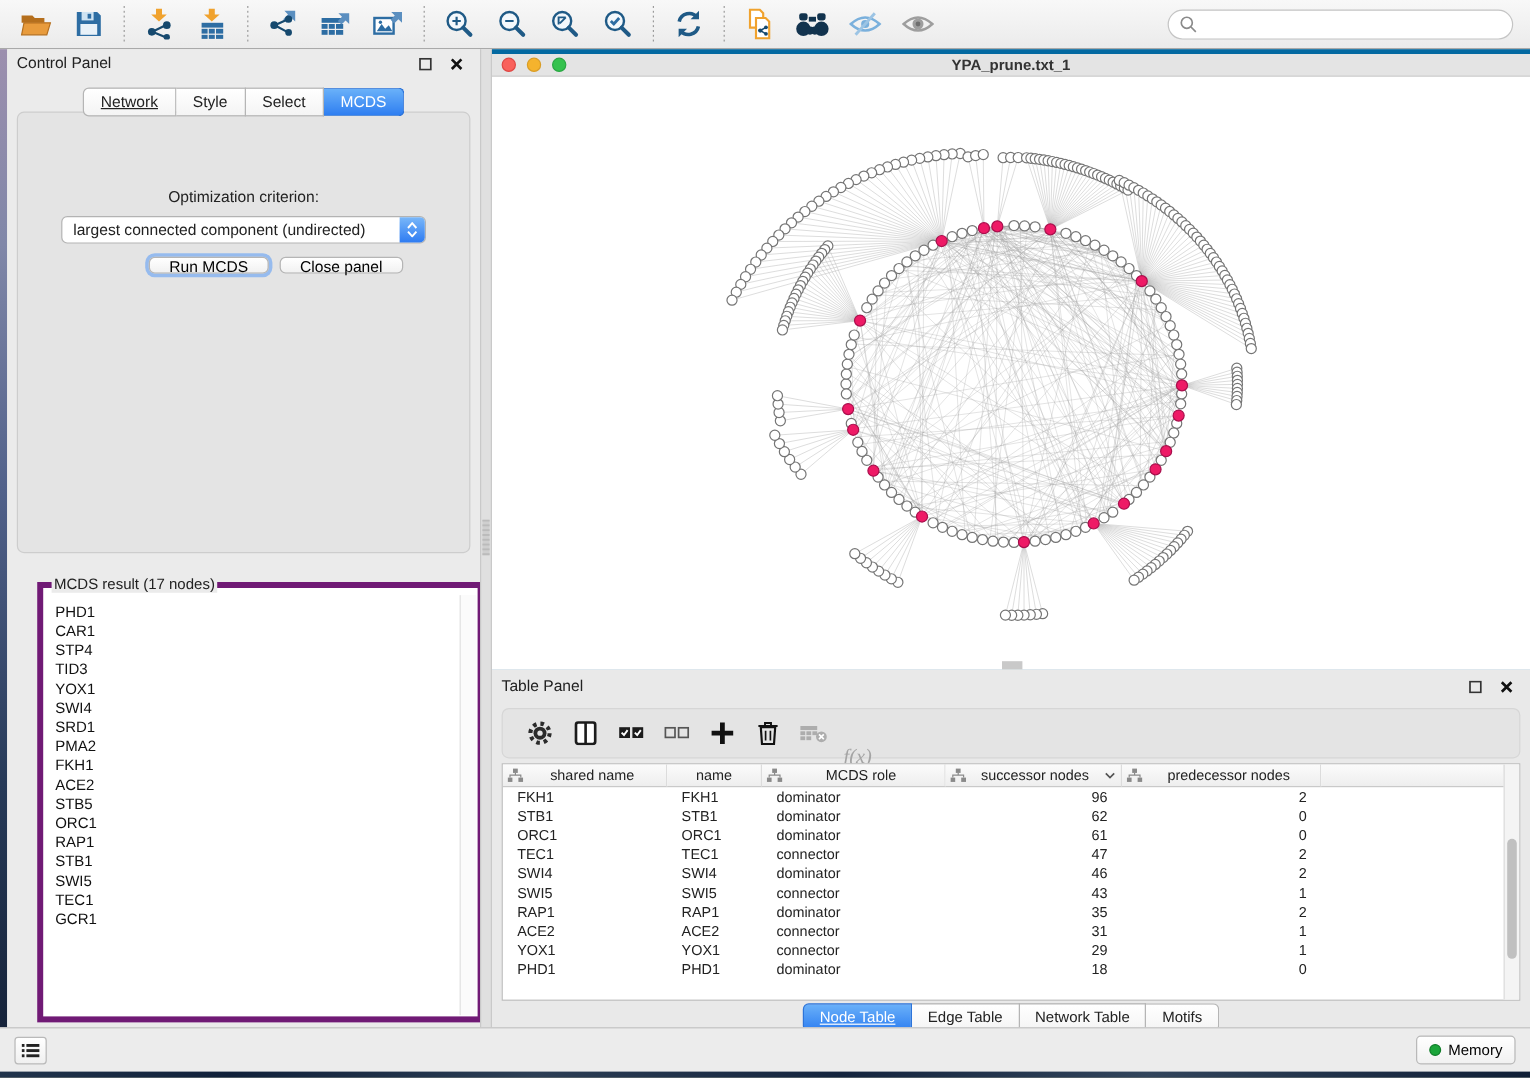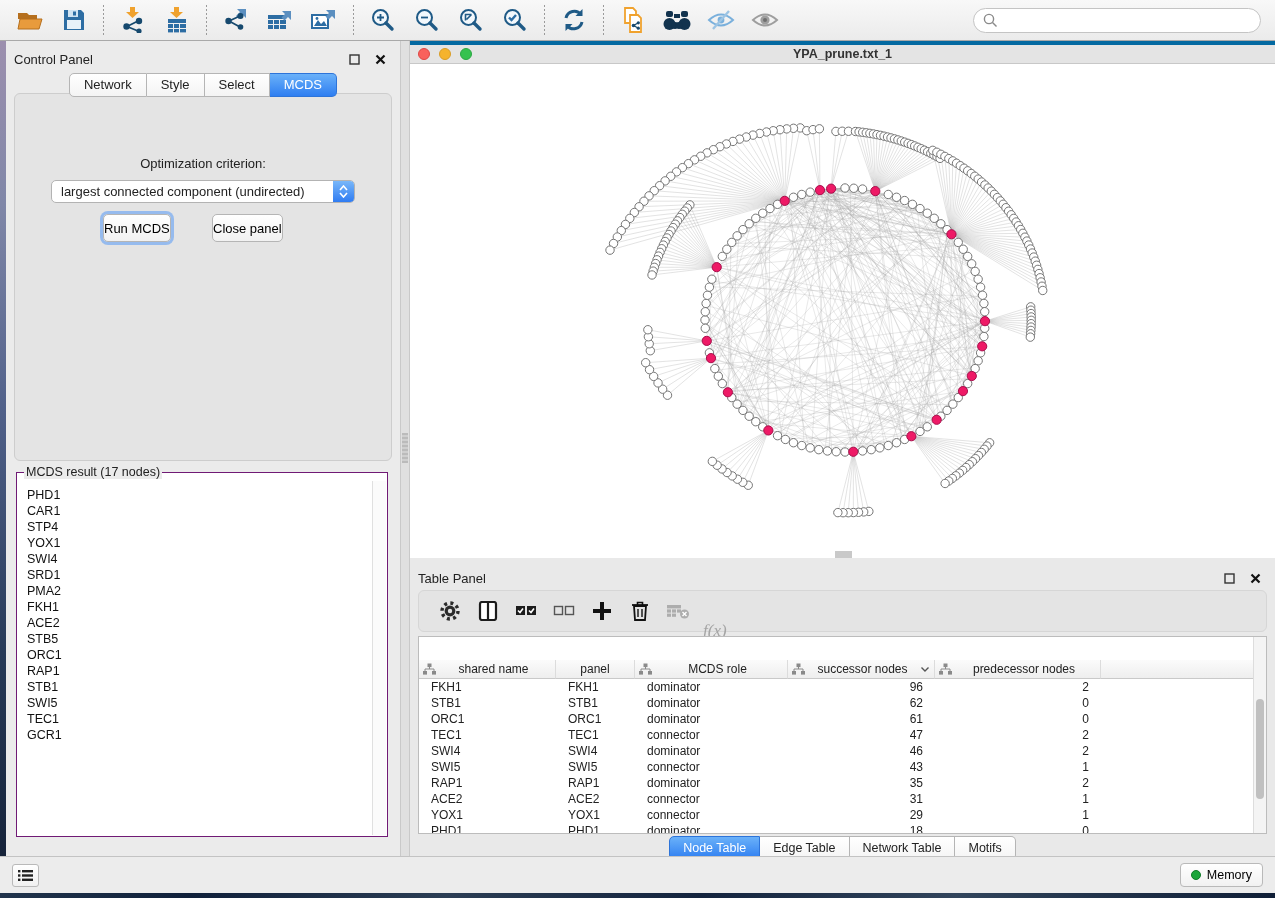--- a/index.html
+++ b/index.html
@@ -16,46 +16,46 @@
           background-image:linear-gradient(#9a9a9a 40%,transparent 0);background-size:1px 4px;}
   #search-wrap{margin-left:auto;margin-right:6px;width:288px;height:25px;background:#fff;
                border:1px solid #c4c4c4;border-radius:13px;display:flex;align-items:center;padding:0 9px;box-sizing:border-box;}
   #search-wrap input{border:none;outline:none;flex:1;font-size:13px;font-family:inherit;background:transparent;margin-left:6px;}
   
   #main{position:absolute;left:0;top:41px;width:1275px;height:816px;}
   #left-sliver{position:absolute;left:0;top:0;width:6px;height:816px;
                background:linear-gradient(#9c8fae,#8087a8 20%,#51618a 45%,#273a58 75%,#16233a);}
   
   #control-panel{position:absolute;left:6px;top:0;width:394px;height:816px;background:#ebebeb;}
-  .panel-title-row{position:absolute;left:0;top:4px;width:100%;height:22px;display:flex;align-items:flex-end;}
+  .panel-title-row{position:absolute;left:0;top:4px;width:100%;height:22px;display:flex;align-items:flex-start;}
   .panel-title{font-size:13px;margin-left:8px;}
   .panel-win-btns{margin-left:auto;display:flex;align-items:center;gap:10px;margin-right:12px;}
   .panel-win-btns .wb{width:16px;height:16px;display:flex;align-items:center;justify-content:center;border:none;background:transparent;padding:0;}
   #cp-content{position:absolute;left:8px;top:52px;width:376px;height:366px;background:#e4e4e4;
               border:1px solid #cdcdcd;border-radius:6px;}
   .seg-bar{display:flex;justify-content:center;}
   #cp-tabs{position:absolute;left:0;top:-21px;width:100%;}
   .seg-btn{font-size:13px;padding:3px 14px;background:linear-gradient(#fff,#f4f4f4);border:1px solid #b5b5b5;
            color:#222;line-height:16px;cursor:default;}
-  .seg-btn:first-child{border-radius:5px 0 0 5px;}
+  .seg-btn:first-child{border-radius:5px 0 0 5px;text-decoration:underline;}
   .seg-btn:last-child{border-radius:0 5px 5px 0;}
   .seg-btn + .seg-btn{border-left:none;}
   .seg-btn.active{background:linear-gradient(#6ab1f9,#2e7ef1);color:#fff;border-color:#2d74d9;}
   #opt-label{position:absolute;left:0;top:62px;width:100%;text-align:center;font-size:13px;}
   #dropdown{position:absolute;left:36px;top:86px;width:304px;height:23px;background:#fff;border:1px solid #b3b3b3;
             border-radius:5px;display:flex;align-items:center;box-sizing:border-box;}
   #dropdown .dd-value{flex:1;font-size:13px;padding-left:9px;white-space:nowrap;overflow:hidden;}
   #dropdown .dd-stepper{width:21px;height:21px;border-radius:0 4px 4px 0;
             background:linear-gradient(#79b7f9,#2f7cf2);display:flex;flex-direction:column;align-items:center;justify-content:center;gap:1px;}
-  .btn{height:28px;font-size:13px;font-family:inherit;padding:0 0;border:1px solid #b5b5b5;border-radius:5px;
-       background:linear-gradient(#fff,#f1f1f1);cursor:default;}
+  .btn{height:14px;font-size:13px;font-family:inherit;padding:0 16px;border:1px solid #b5b5b5;border-radius:5px;
+       background:linear-gradient(#fff,#f1f1f1);cursor:default;margin-left:21px;}
   #run-btn{position:absolute;left:88px;top:120px;box-shadow:0 0 0 3px rgba(99,160,245,.6);}
   #close-btn{position:absolute;left:197px;top:120px;}
-  #mcds-fieldset{position:absolute;left:10px;top:424px;width:372px;height:372px;border:1px solid #701a75;
-                 background:#fff;margin:0;padding:0;box-sizing:border-box;}
+  #mcds-fieldset{position:absolute;left:10px;top:424px;width:372px;height:372px;border:5px solid #701a75;
+                 background:#fff;margin:15px;padding:0;box-sizing:border-box;}
   #mcds-fieldset legend{font-size:12.5px;background:#ebebeb;padding:0 2px;margin-left:7px;}
   #mcds-list{position:absolute;left:1px;top:2px;bottom:1px;right:14px;overflow:hidden;padding:6px 0 0 9px;}
   .mcds-item{font-size:12.5px;line-height:16px;color:#111;}
   #mcds-scroll{position:absolute;top:2px;right:1px;bottom:1px;width:13px;background:#fbfbfb;border-left:1px solid #e0e0e0;}
   
   #v-divider{position:absolute;left:400px;top:0;width:10px;height:816px;background:#e0e0e0;border-left:1px solid #c9c9c9;border-right:1px solid #c9c9c9;box-sizing:border-box;}
   #v-divider .grip{position:absolute;left:1px;top:392px;width:6px;height:30px;background:#cfcfcf;
                    background-image:linear-gradient(#bbb 50%,transparent 0);background-size:2px 4px;}
   
   #right-area{position:absolute;left:410px;top:0;width:865px;height:816px;background:#0369a1;}
@@ -69,21 +69,21 @@
   #h-grip-row{position:absolute;left:0;top:506px;width:100%;height:7px;background:#fff;}
   #h-grip-row .grip{position:absolute;left:425px;top:0;width:17px;height:7px;background:#c9c9c9;}
   
   #table-panel{position:absolute;left:0;top:517px;width:865px;height:299px;background:#e9e9e9;}
   #table-panel .panel-title-row{top:6px;}
   #tp-toolbar{position:absolute;left:8px;top:32px;width:849px;height:42px;background:#e4e4e4;border:1px solid #d6d6d6;
               border-radius:6px;display:flex;align-items:center;padding-left:12px;box-sizing:border-box;}
   .tpb{border:none;background:transparent;width:34px;height:34px;display:flex;align-items:center;justify-content:center;padding:0;margin:0 2px;}
   #fx-label{font-family:"Liberation Serif",serif;font-style:italic;font-size:17px;color:#a4a4a4;margin-left:6px;margin-top:39px;}
   #table-wrap{position:absolute;left:8px;top:78px;width:849px;height:198px;background:#fff;border:1px solid #bcbcbc;box-sizing:border-box;}
-  #grid{position:absolute;left:0;top:0;right:12px;bottom:0;overflow:hidden;margin-top:23px;}
+  #grid{position:absolute;left:0;top:0;right:12px;bottom:0;overflow:hidden;}
   .tr{display:grid;}
   .th{display:flex;align-items:center;background:linear-gradient(#fbfbfb,#eee);border-bottom:1px solid #c9c9c9;
       border-right:1px solid #dcdcdc;height:19px;font-size:12px;box-sizing:border-box;padding:0 4px;}
   .th .th-label{flex:1;text-align:center;white-space:nowrap;overflow:hidden;}
   .td{font-size:12px;height:16px;line-height:16px;padding:0 12px;white-space:nowrap;box-sizing:border-box;}
   .td.num{text-align:right;}
   #v-scroll{position:absolute;right:0;top:0;width:12px;bottom:0;background:#f4f4f4;border-left:1px solid #ddd;}
   #v-scroll .thumb{position:absolute;left:2px;width:8px;border-radius:4px;background:#c0c0c0;}
   #bottom-tabs{position:absolute;left:0;top:278px;width:100%;display:flex;justify-content:center;}
   #bottom-tabs .seg-btn{font-size:12.5px;padding:3px 13px;}
@@ -305,20 +305,21 @@
         </div>
         <button id="run-btn" class="btn">Run MCDS</button>
         <button id="close-btn" class="btn">Close panel</button>
       </div>
       <fieldset id="mcds-fieldset">
         <legend>MCDS result (17 nodes)</legend>
         <div id="mcds-list">
             <div class="mcds-item">PHD1</div>
             <div class="mcds-item">CAR1</div>
             <div class="mcds-item">STP4</div>
+            <div class="mcds-item">TID3</div>
             <div class="mcds-item">YOX1</div>
             <div class="mcds-item">SWI4</div>
             <div class="mcds-item">SRD1</div>
             <div class="mcds-item">PMA2</div>
             <div class="mcds-item">FKH1</div>
             <div class="mcds-item">ACE2</div>
             <div class="mcds-item">STB5</div>
             <div class="mcds-item">ORC1</div>
             <div class="mcds-item">RAP1</div>
             <div class="mcds-item">STB1</div>
@@ -1208,21 +1209,21 @@
                     <path d="M6.5 4v2M2 8V6h9v2" stroke="#8a8a8a" fill="none"></path>
                     <g fill="#8a8a8a">
                       <rect x="4.5" y="0.5" width="4" height="3.6"></rect>
                       <rect x="0" y="8" width="4" height="3.6"></rect>
                       <rect x="9" y="8" width="4" height="3.6"></rect>
                     </g>
                   </svg>
                   <span class="th-label">shared name</span>
                 </div>
                 <div class="th">
-                  <span class="th-label">panel</span>
+                  <span class="th-label">name</span>
                 </div>
                 <div class="th">
                   <svg width="13" height="12" viewBox="0 0 13 12">
                     <path d="M6.5 4v2M2 8V6h9v2" stroke="#8a8a8a" fill="none"></path>
                     <g fill="#8a8a8a">
                       <rect x="4.5" y="0.5" width="4" height="3.6"></rect>
                       <rect x="0" y="8" width="4" height="3.6"></rect>
                       <rect x="9" y="8" width="4" height="3.6"></rect>
                     </g>
                   </svg>

